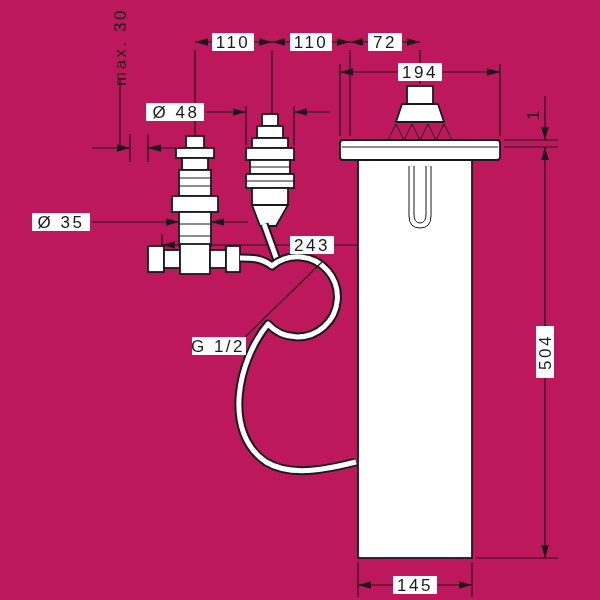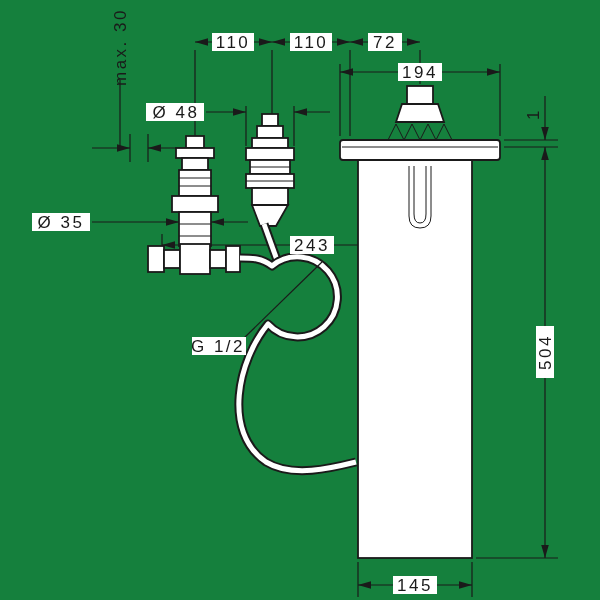--- a/index.html
+++ b/index.html
@@ -1,16 +1,16 @@
 <!DOCTYPE html>
 <html><head>
 <meta charset="utf-8">
 <style>
   html,body{margin:0;padding:0;background:#ffffff;}
-  .stage{width:600px;height:600px;position:relative;background:#15803d;overflow:hidden;}
+  .stage{width:600px;height:600px;position:relative;background:#be185d;overflow:hidden;}
   svg{display:block;}
   text{font-family:"Liberation Sans","DejaVu Sans",sans-serif;font-size:17px;letter-spacing:2.5px;fill:#1a1a1a;}
   .obj{fill:#ffffff;stroke:#1a1a1a;stroke-width:1.8;}
   .detail{stroke:#1a1a1a;stroke-width:1;fill:none;}
   .dim{stroke:#1a1a1a;stroke-width:1.2;fill:none;}
   .hoseOuter{stroke:#1a1a1a;stroke-width:9;fill:none;stroke-linejoin:round;}
   .hoseInner{stroke:#ffffff;stroke-width:5;fill:none;stroke-linejoin:round;}
   .bg{fill:#ffffff;stroke:none;}
 </style>
 </head>

